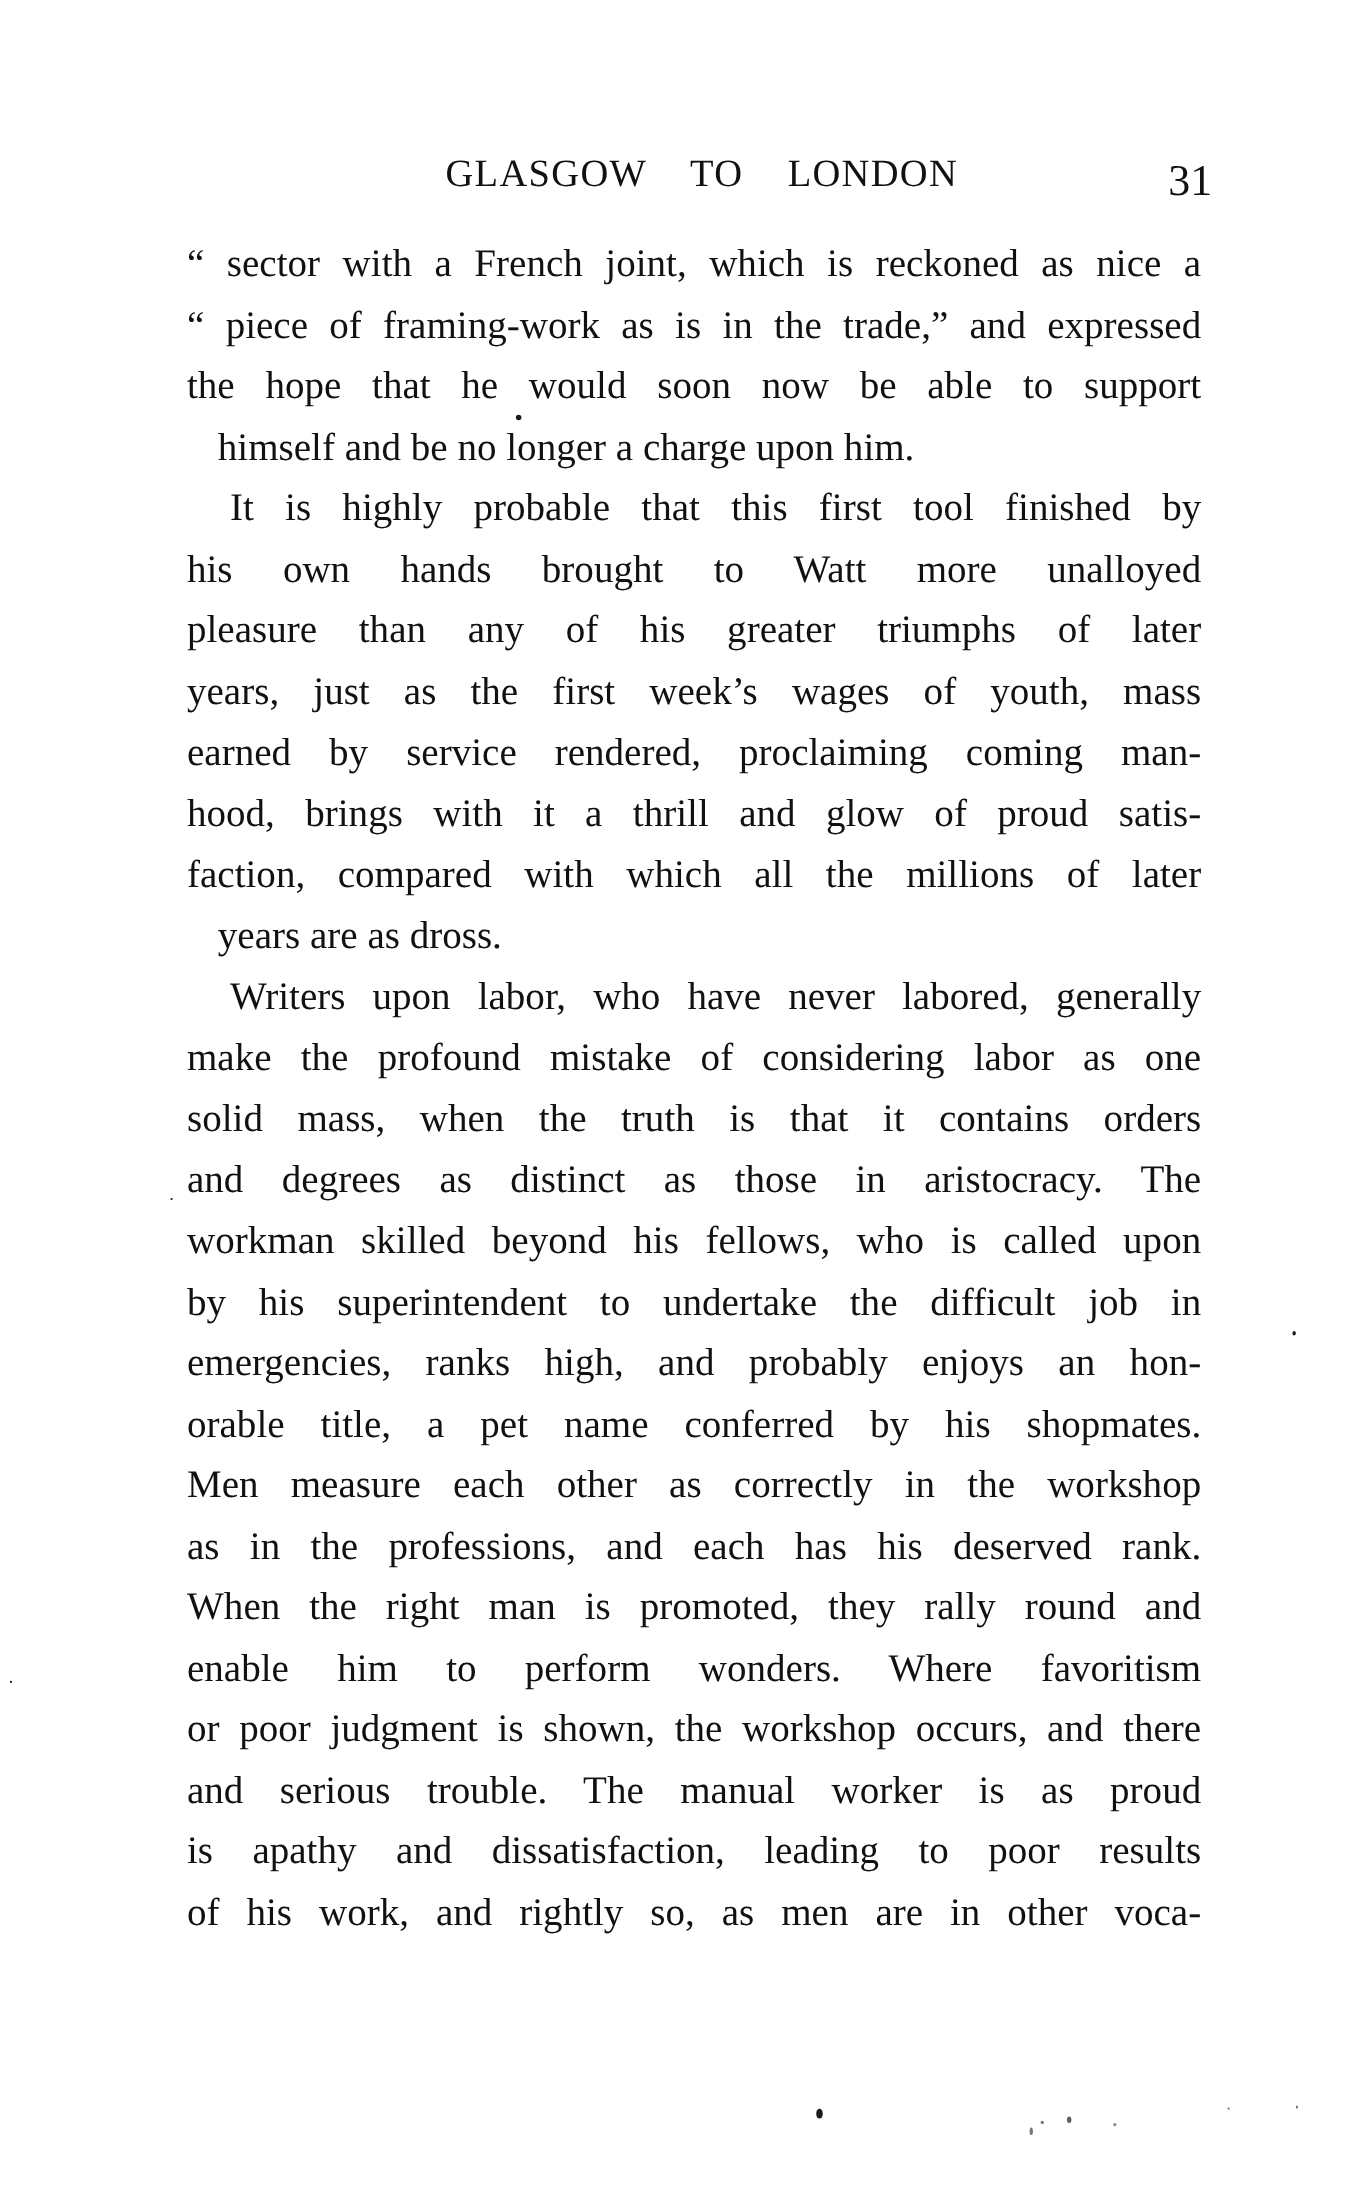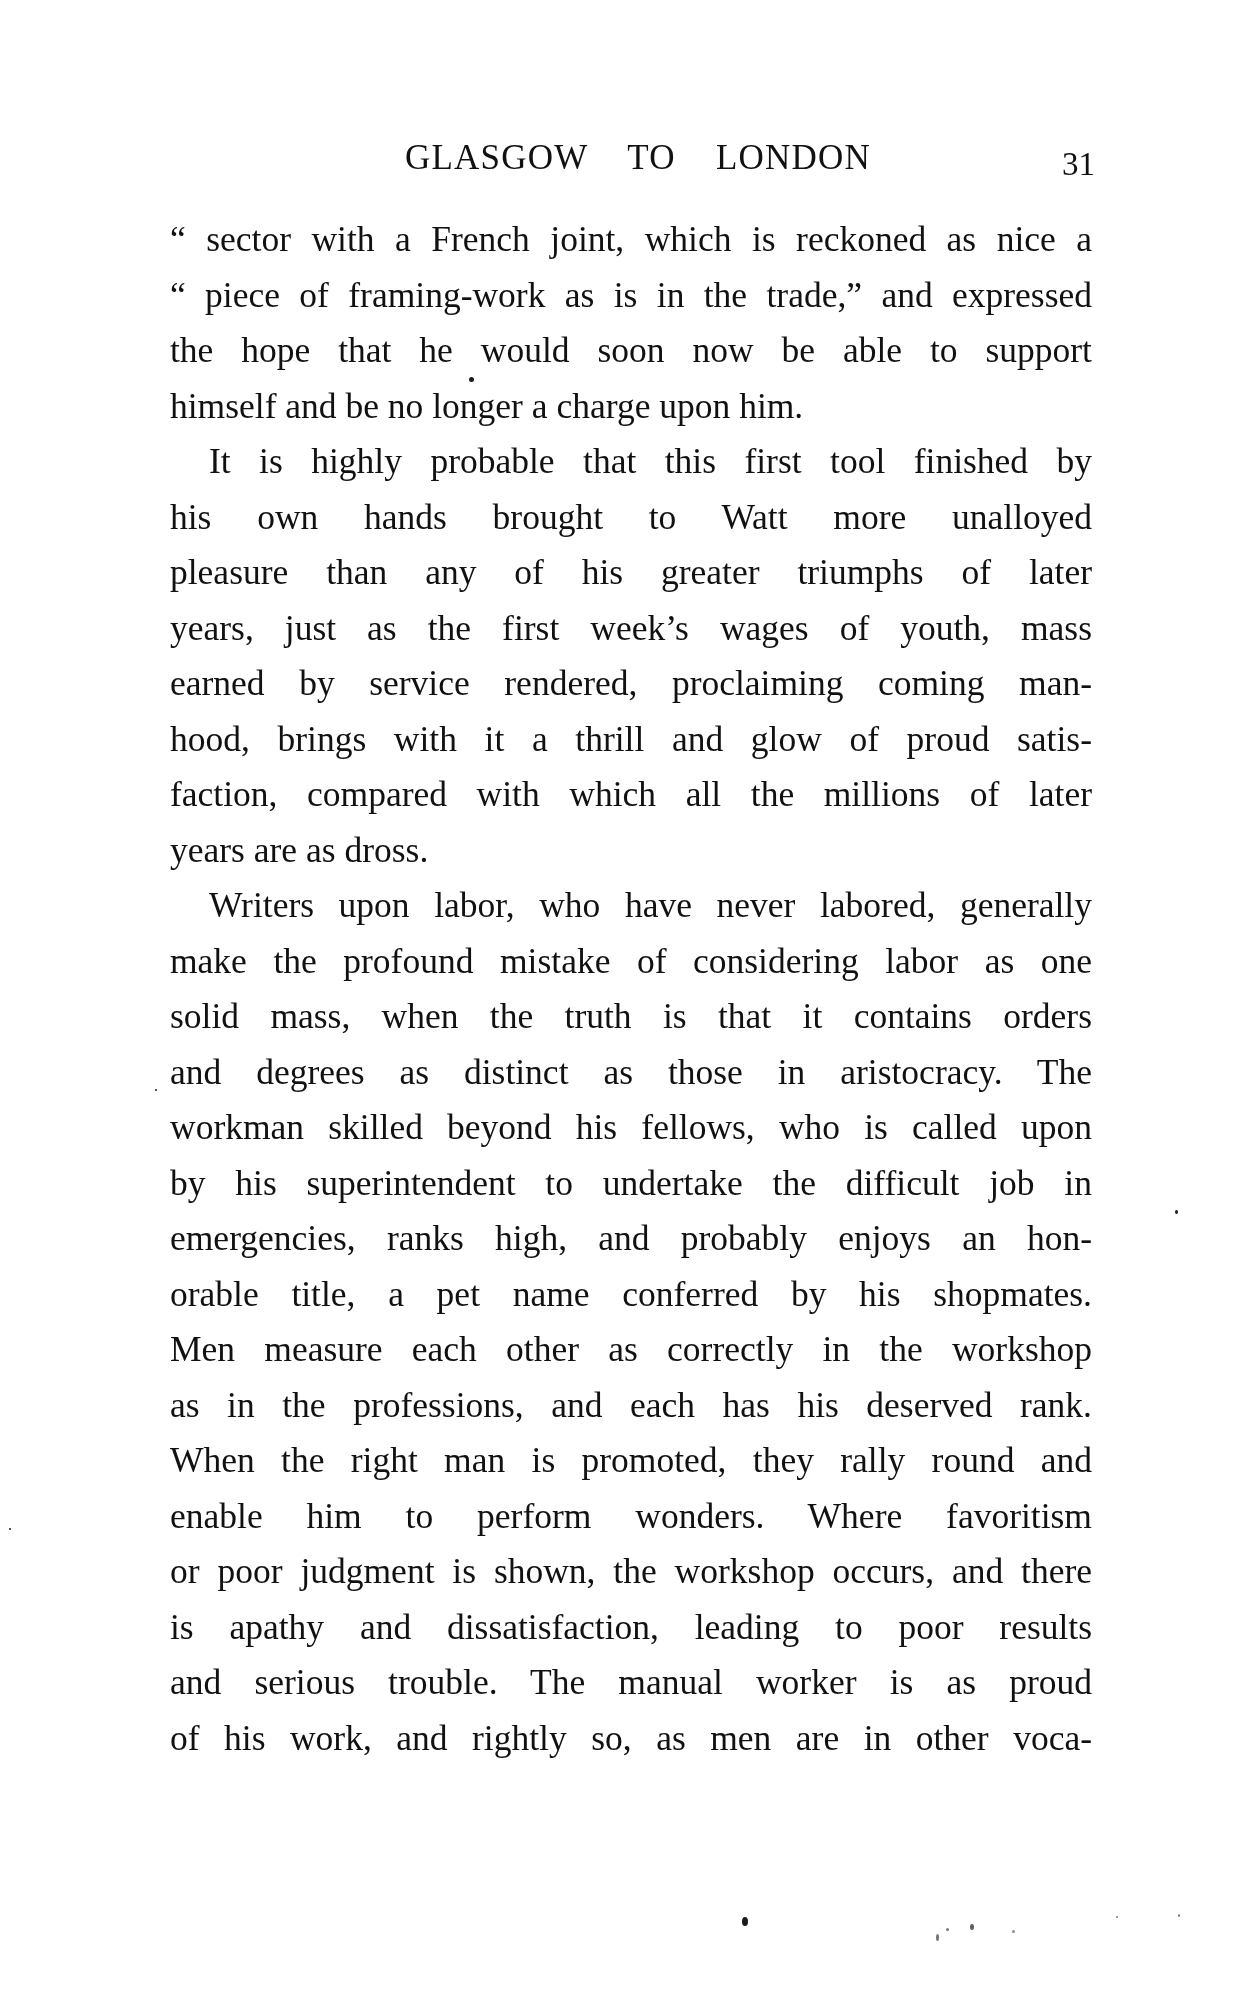--- a/index.html
+++ b/index.html
@@ -1,23 +1,23 @@
 <!DOCTYPE html>
 <html><head>
 <meta charset="utf-8">
 <style>
   html, body { margin: 0; padding: 0; background: #ffffff; }
   body { width: 1241px; height: 2008px; position: relative; overflow: hidden; }
   .page { position: absolute; left: 0; top: 0; width: 1241px; height: 2008px; background: #ffffff; color: #111111; font-family: Liberation Serif, serif; }
   .running-head { position: absolute; top: 136px; left: 0; width: 1241px; height: 44px; }
   .running-title { position: absolute; left: 405px; width: 466px; top: 0; font-size: 35px; line-height: 44px; letter-spacing: 1.2px; word-spacing: 12px; text-align: justify; text-align-last: justify; white-space: nowrap; }
-  .folio { position: absolute; left: 1062px; top: 6px; font-size: 33px; line-height: 44px; }
+  .folio { position: absolute; left: 1062px; top: 6px; font-size: 40px; line-height: 44px; }
   .body-text { position: absolute; left: 170px; top: 212px; width: 922px; }
   .line { display: block; height: 55.5px; line-height: 55.5px; font-size: 35.5px; white-space: nowrap; overflow: visible; text-align: justify; text-align-last: justify; }
-  .line.last { text-align-last: left; }
+  .line.last { text-align-last: left; margin-left: 28px; }
   .line.indent { padding-left: 39px; }
   .speck { position: absolute; background: #1a1a1a; border-radius: 50%; }
 </style>
 </head>
 <body>
 
 <div class="page">
 
   <div class="running-head">
     <span class="running-title">GLASGOW TO LONDON</span>
@@ -51,22 +51,22 @@
       <span class="line">and degrees as distinct as those in aristocracy.  The</span>
       <span class="line">workman skilled beyond his fellows, who is called upon</span>
       <span class="line">by his superintendent to undertake the difficult job in</span>
       <span class="line">emergencies, ranks high, and probably enjoys an hon-</span>
       <span class="line">orable title, a pet name conferred by his shopmates.</span>
       <span class="line">Men measure each other as correctly in the workshop</span>
       <span class="line">as in the professions, and each has his deserved rank.</span>
       <span class="line">When the right man is promoted, they rally round and</span>
       <span class="line">enable him to perform wonders.  Where favoritism</span>
       <span class="line">or poor judgment is shown, the workshop occurs, and there</span>
+      <span class="line">and serious trouble.  The manual worker is as proud</span>
       <span class="line">is apathy and dissatisfaction, leading to poor results</span>
-      <span class="line">and serious trouble.  The manual worker is as proud</span>
       <span class="line">of his work, and rightly so, as men are in other voca-</span>
     </div>
   </div>
 
   <span class="speck" style="left:469px; top:377px; width:5px; height:5px;"></span>
   <span class="speck" style="left:155px; top:1089px; width:2px; height:2px;"></span>
   <span class="speck" style="left:1175px; top:1210px; width:3px; height:4px;"></span>
   <span class="speck" style="left:9px; top:1528px; width:2px; height:2px;"></span>
   <span class="speck" style="left:742px; top:1917px; width:6px; height:9px;"></span>
   <span class="speck" style="left:936px; top:1934px; width:3px; height:7px; opacity:0.6;"></span>

